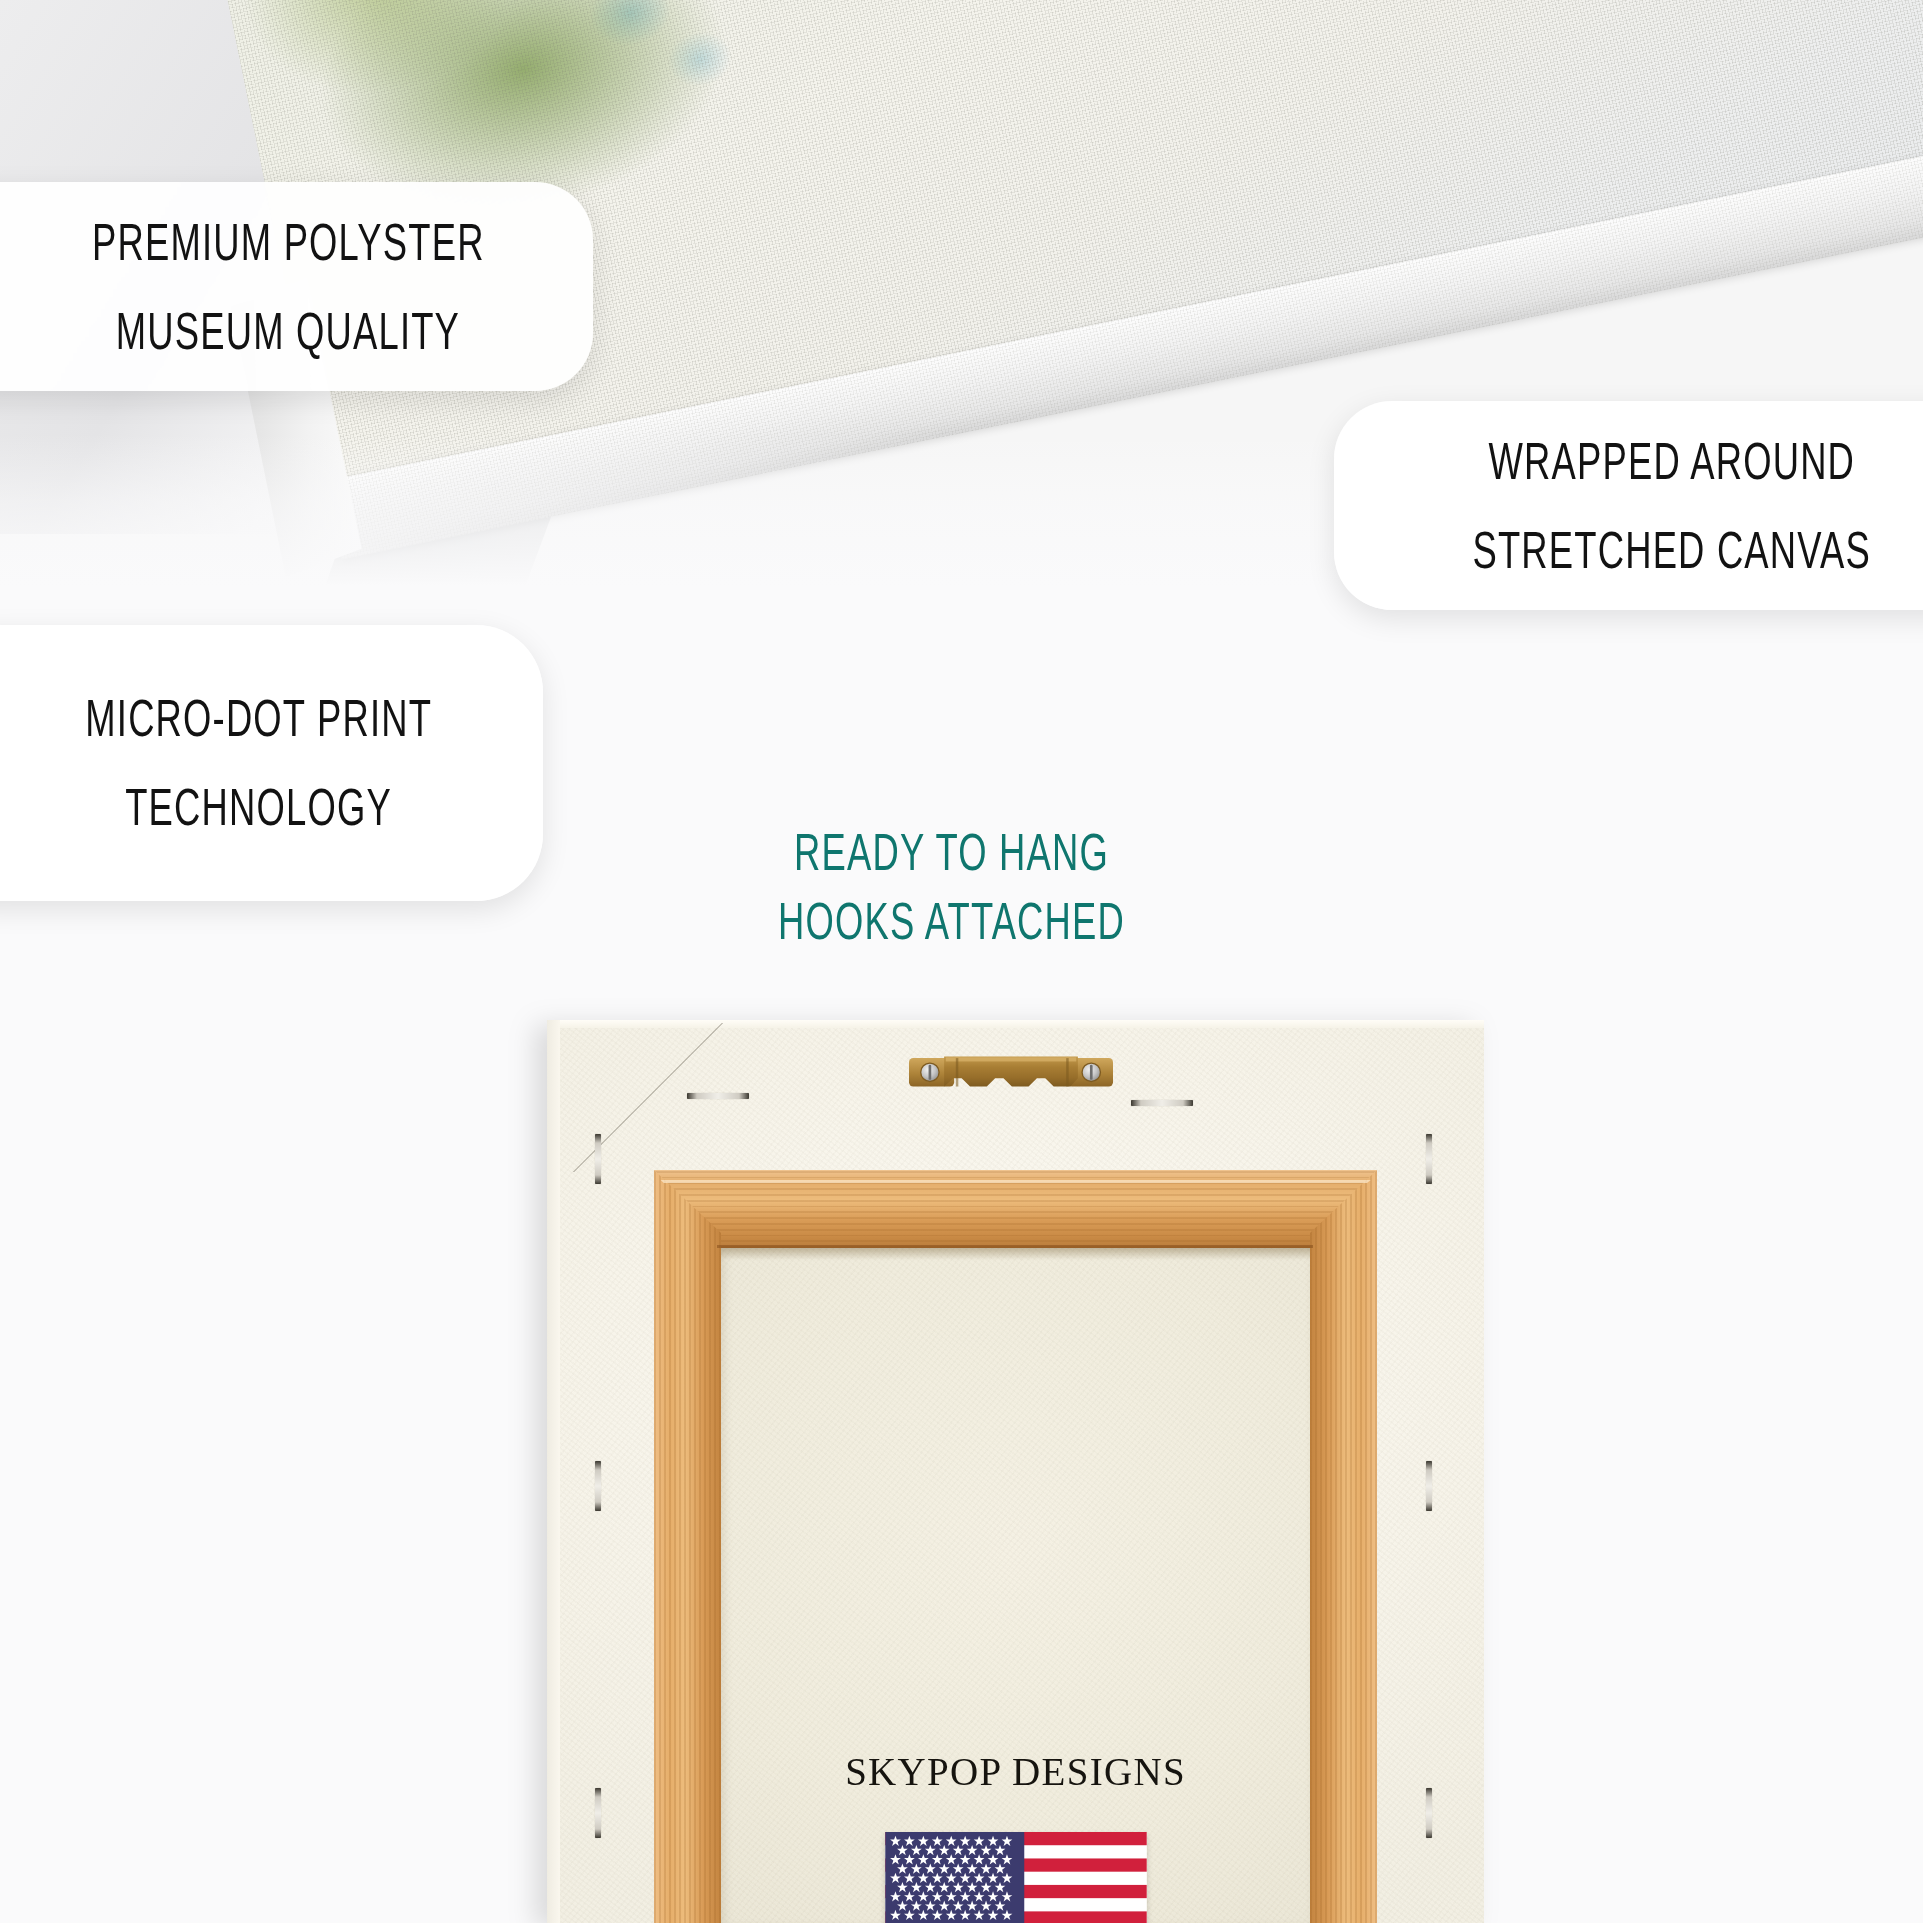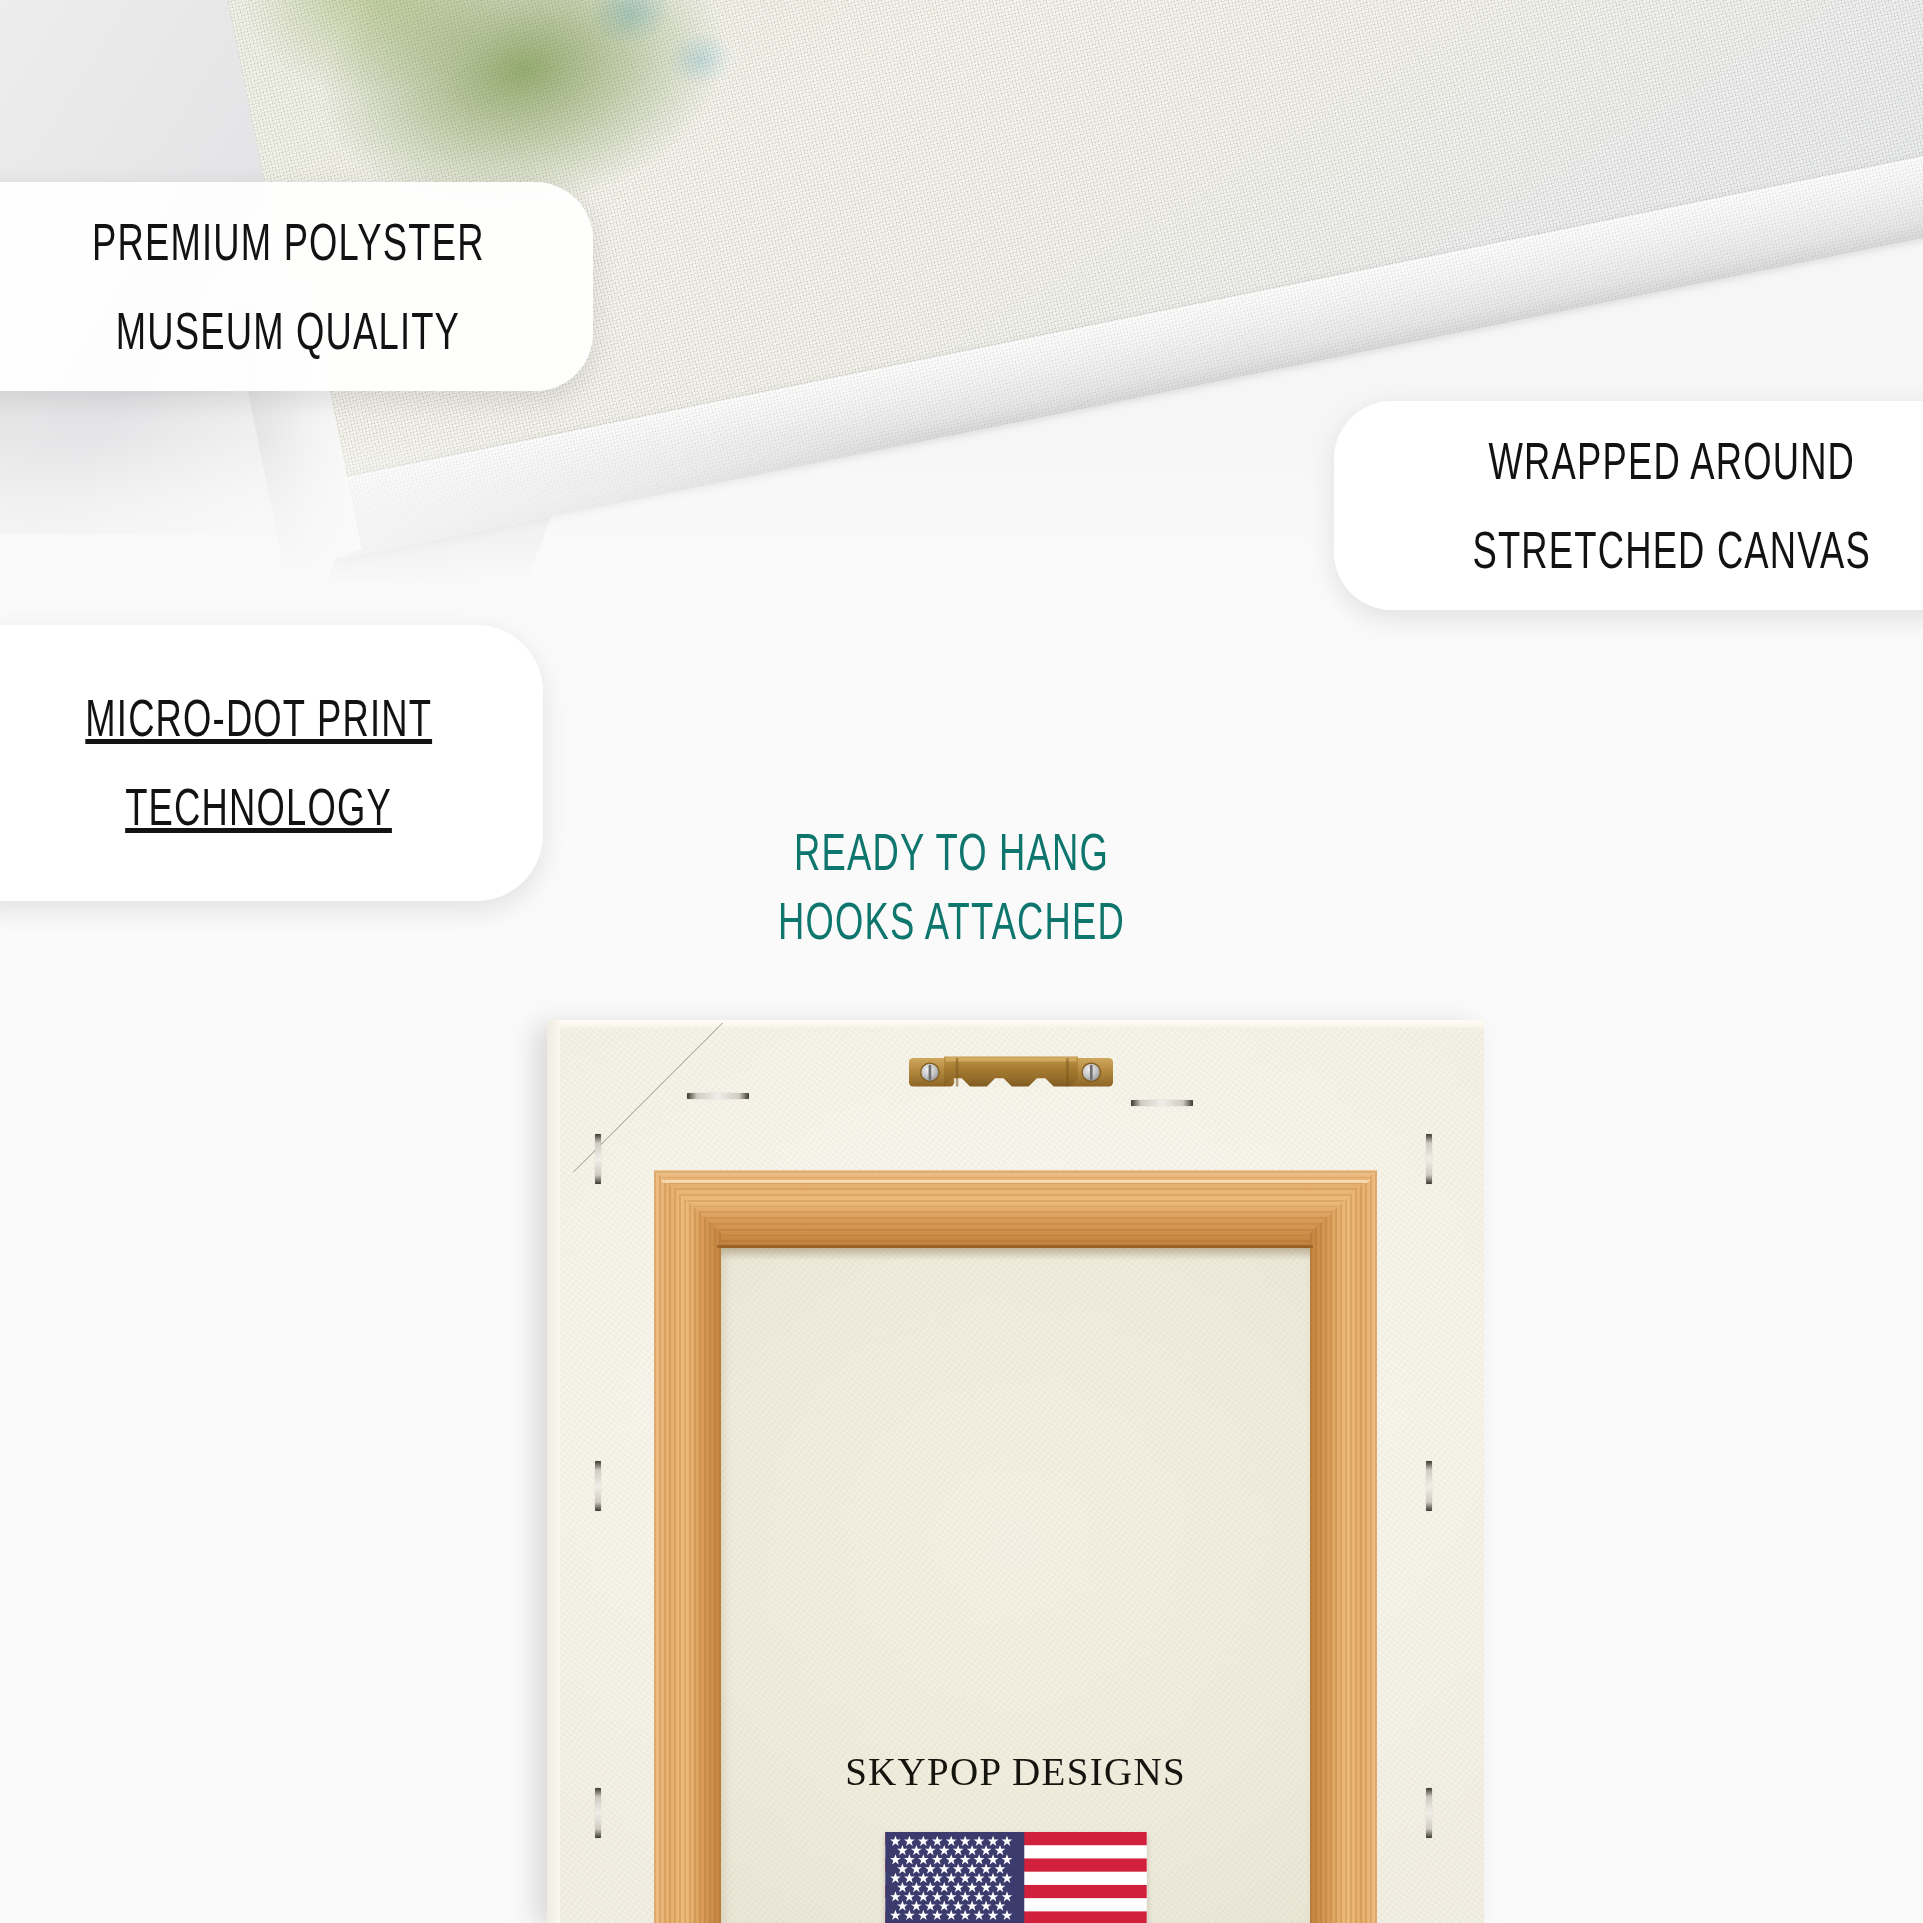--- a/index.html
+++ b/index.html
@@ -139,21 +139,21 @@
     align-items:flex-start;
   }
   #badge-wrapped .inner { margin-left:8.3px; }
 
   
   #badge-microdot {
     left:-75px; top:625px;
     width:618px; height:276px;
     border-radius:67px;
   }
-  #badge-microdot .inner { margin-left:50px;text-decoration:underline; }
+  #badge-microdot .inner { margin-left:50px; }
 
   .badge .inner { display:flex; flex-direction:column; align-items:center;gap:22px; }
 
   
   #caption-hang {
     position:absolute;
     left:584px; top:818px;
     width:735px;
     text-align:center;
     color:#0f766e;

